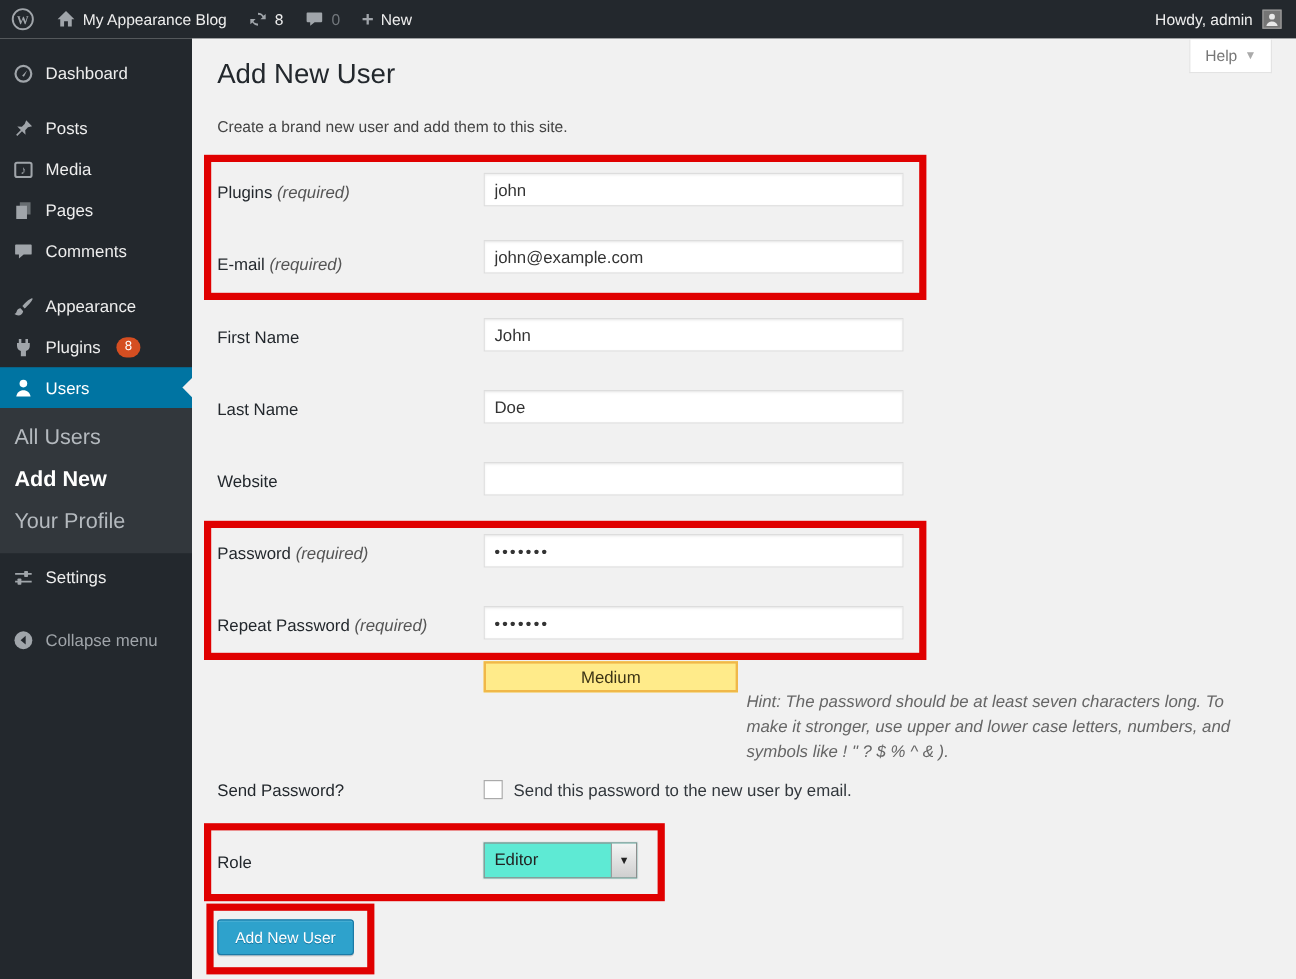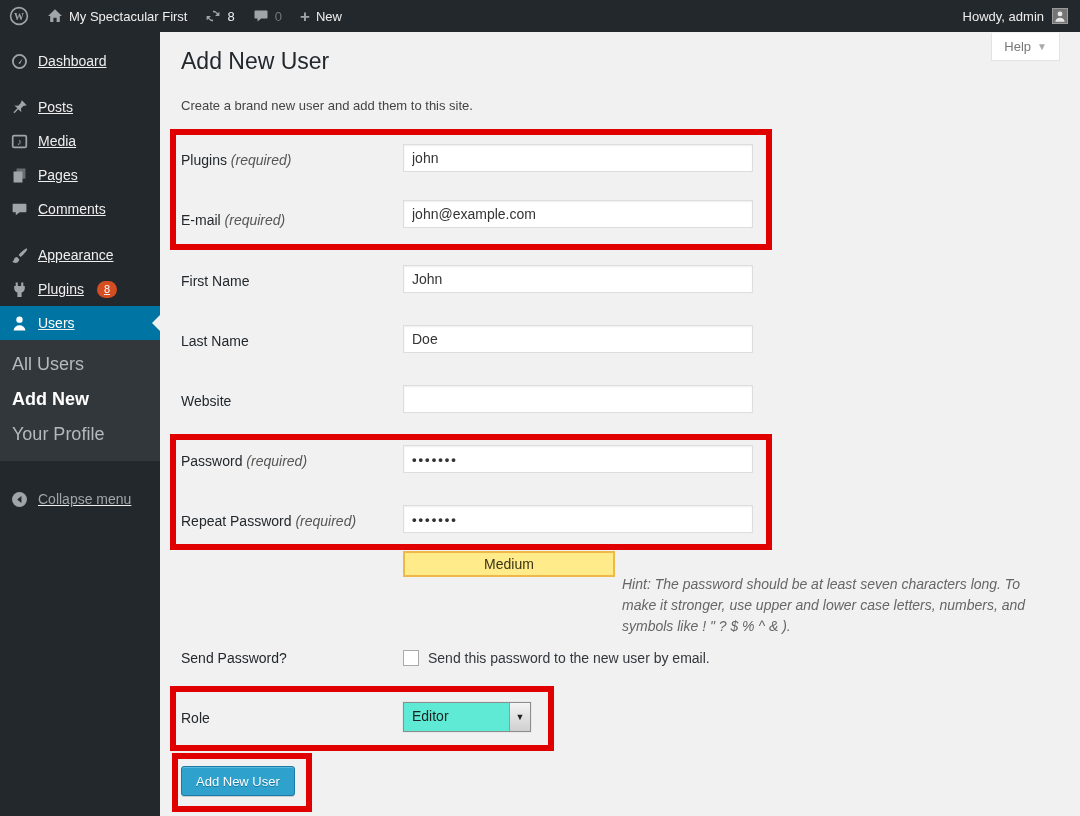--- a/index.html
+++ b/index.html
@@ -25,21 +25,21 @@
   #ab-right { margin-left:auto; display:flex; align-items:center; gap:8px; padding-right:12px; }
   .ab-avatar { width:16px; height:16px; border:1px solid #9b9b9b; background:#757575; display:block; }
 
   
   #sidebar {
     position:absolute; left:0; top:32px; width:160px; height:784px;
     background:#23282d; color:#eee; font-size:14px;
   }
   .mi {
     height:34px; display:flex; align-items:center; padding-left:9px; gap:9px;
-    cursor:pointer; position:relative;text-decoration:underline;
+    cursor:pointer; position:relative;
   }
   .mi .icon { width:20px; display:inline-flex; justify-content:center; color:#a0a5aa; }
   .mi .lbl { color:#eee; }
   .mi.active { background:#0074a2; }
   .mi.active .icon { color:#fff; }
   .mi.active .lbl { color:#fff; }
   .mi.active .arrow {
     position:absolute; right:0; top:50%; margin-top:-8px;
     width:0; height:0; border:8px solid transparent; border-right-color:#f1f1f1;
   }
@@ -125,21 +125,21 @@
           <text x="10" y="14" text-anchor="middle" font-size="10" fill="#a0a5aa" font-family="Liberation Serif, serif" font-weight="bold">W</text>
         </svg>
     </span>
   </div>
   <div class="ab-item">
     <span class="ab-icon">
       <svg width="16" height="16" viewBox="0 0 16 16">
           <path d="M8 1.2L15 8h-2.2v6H9.6V9.8H6.4V14H3.2V8H1z" fill="#a0a5aa"></path>
         </svg>
     </span>
-    <span>My Spectacular First</span>
+    <span>My Appearance Blog</span>
   </div>
   <div class="ab-item">
     <span class="ab-icon">
       <svg width="16" height="16" viewBox="0 0 16 16" fill="#a0a5aa">
           <path d="M8 2.6a5.4 5.4 0 0 1 4.6 2.6L14.4 3.7v4.4H10l1.8-1.8A3.6 3.6 0 0 0 8 4.4zM8 13.4a5.4 5.4 0 0 1-4.6-2.6L1.6 12.3V7.9H6L4.2 9.7A3.6 3.6 0 0 0 8 11.6z"></path>
         </svg>
     </span>
     <span>8</span>
   </div>
   <div class="ab-item">
@@ -238,20 +238,30 @@
     </span>
     <span class="lbl">Users</span>
     <span class="arrow"></span>
   </div>
   <div id="submenu">
     <div class="smi">All Users</div>
     <div class="smi current">Add New</div>
     <div class="smi">Your Profile</div>
   </div>
   <div style="height:3px"></div>
+  <div class="mi">
+    <span class="icon">
+      <svg width="17" height="17" viewBox="0 0 16 16" fill="currentColor">
+          <path d="M1.5 4.3h13v1.4h-13zM1.5 10.3h13v1.4h-13z"></path>
+          <rect x="8.6" y="2.6" width="3" height="4.8" rx=".6"></rect>
+          <rect x="3.4" y="8.6" width="3" height="4.8" rx=".6"></rect>
+        </svg>
+    </span>
+    <span class="lbl">Settings</span>
+  </div>
   <div class="gap"></div>
   <div class="mi dim">
     <span class="icon">
       <svg width="17" height="17" viewBox="0 0 16 16">
           <circle cx="8" cy="8" r="7" fill="currentColor"></circle>
           <path d="M9.8 4.6v6.8L5.8 8z" fill="#23282d"></path>
         </svg>
     </span>
     <span class="lbl">Collapse menu</span>
   </div>

